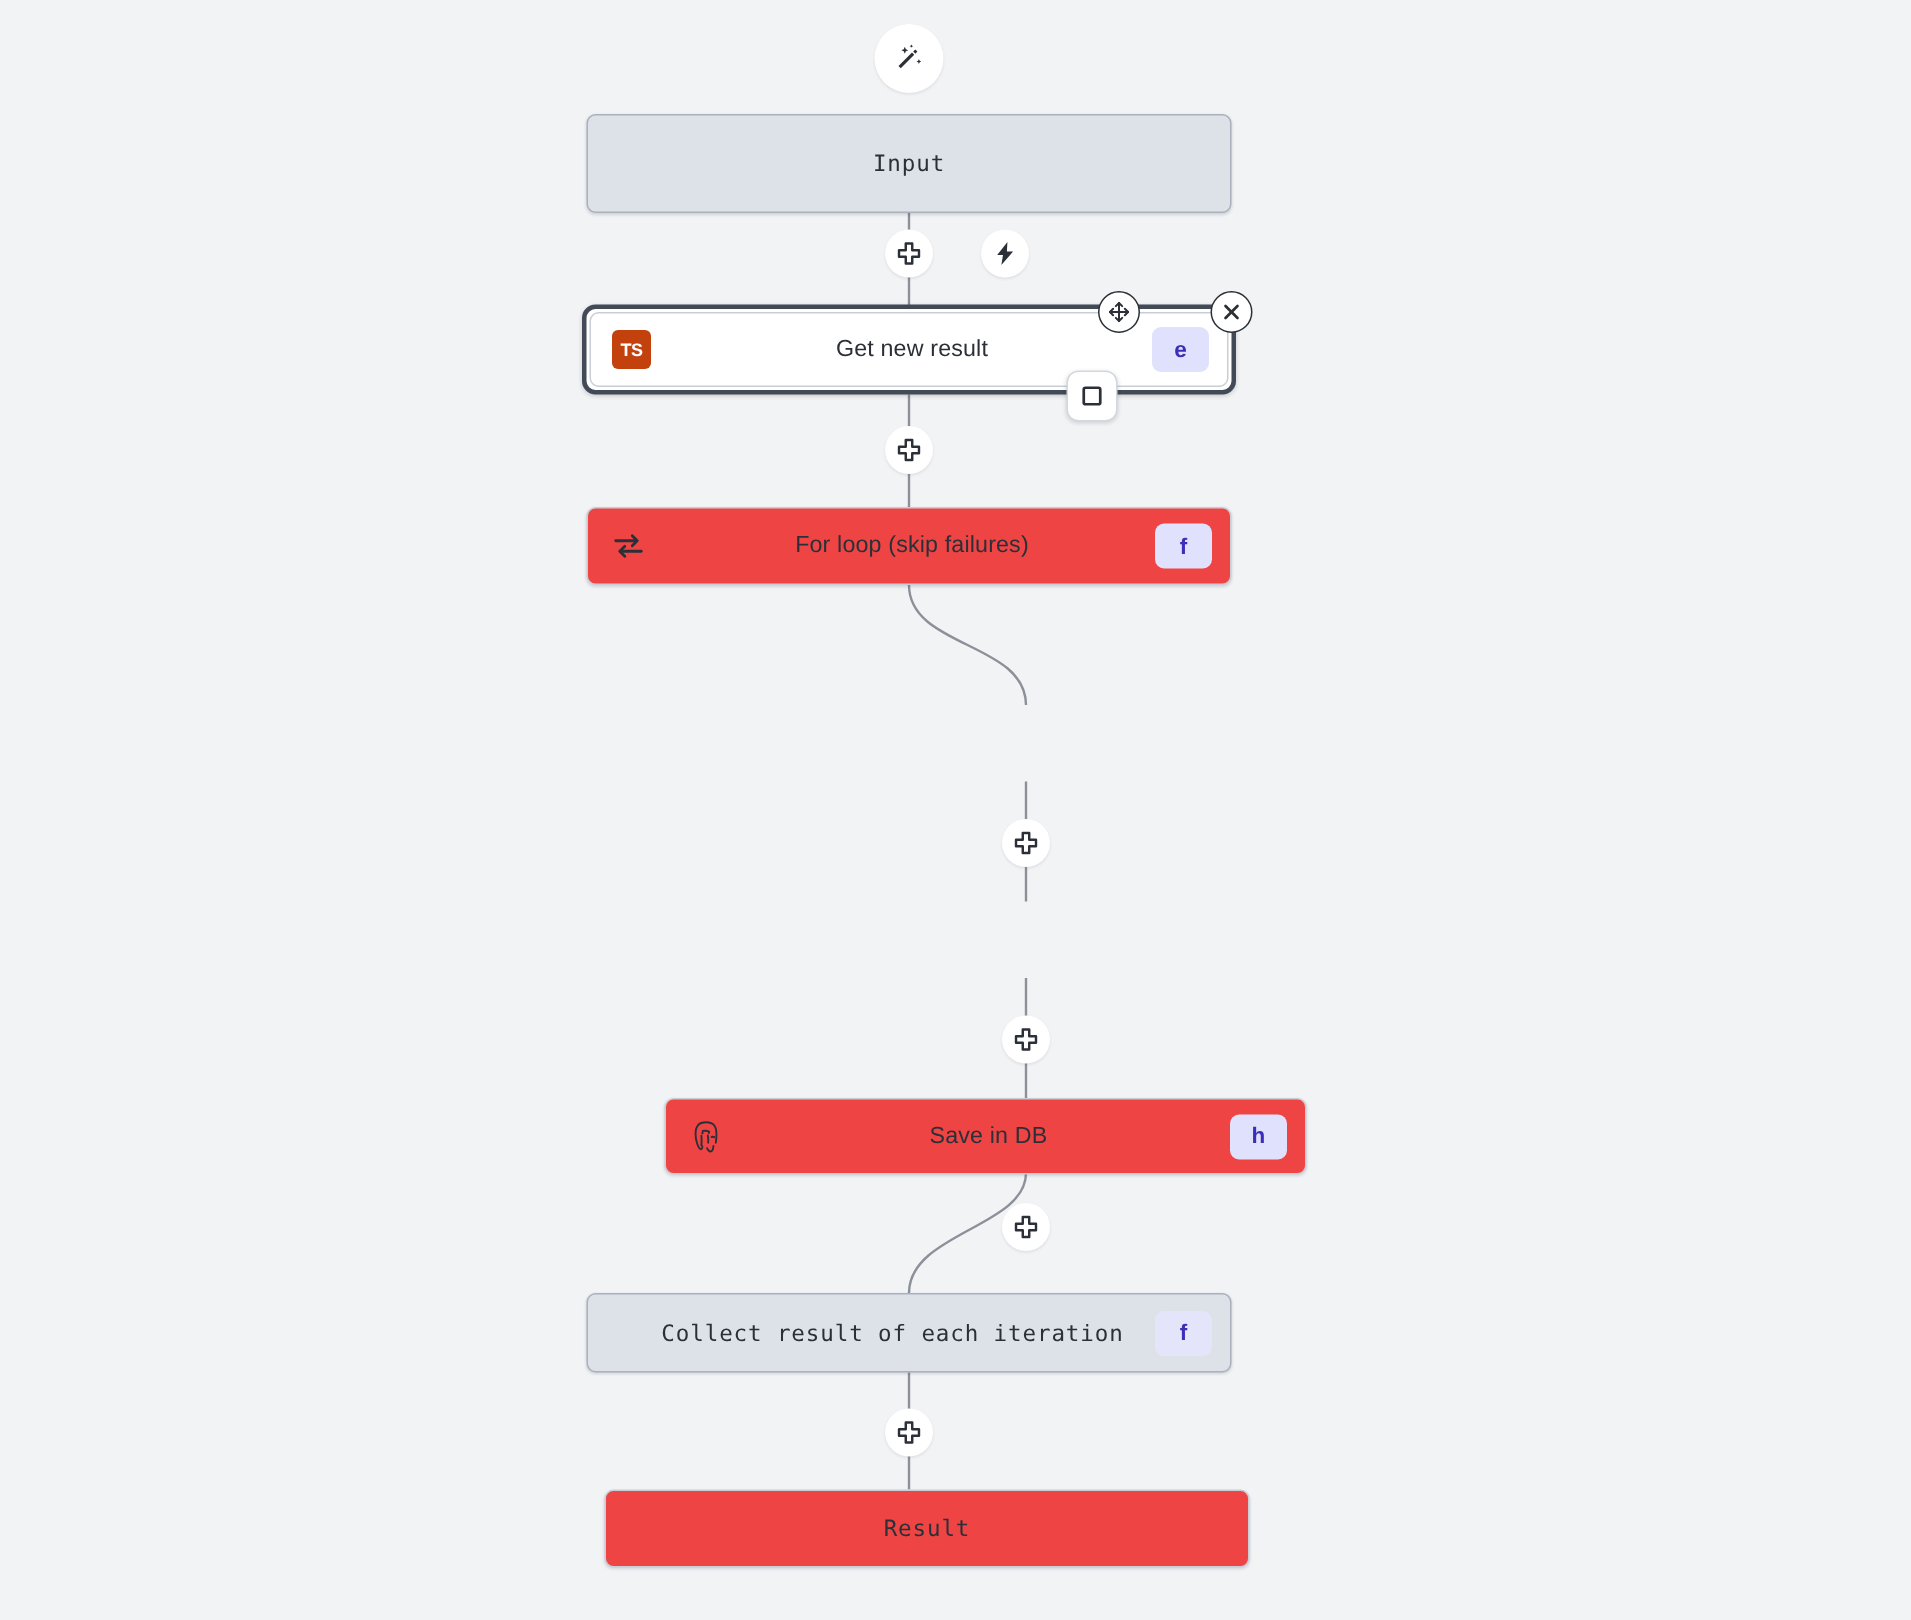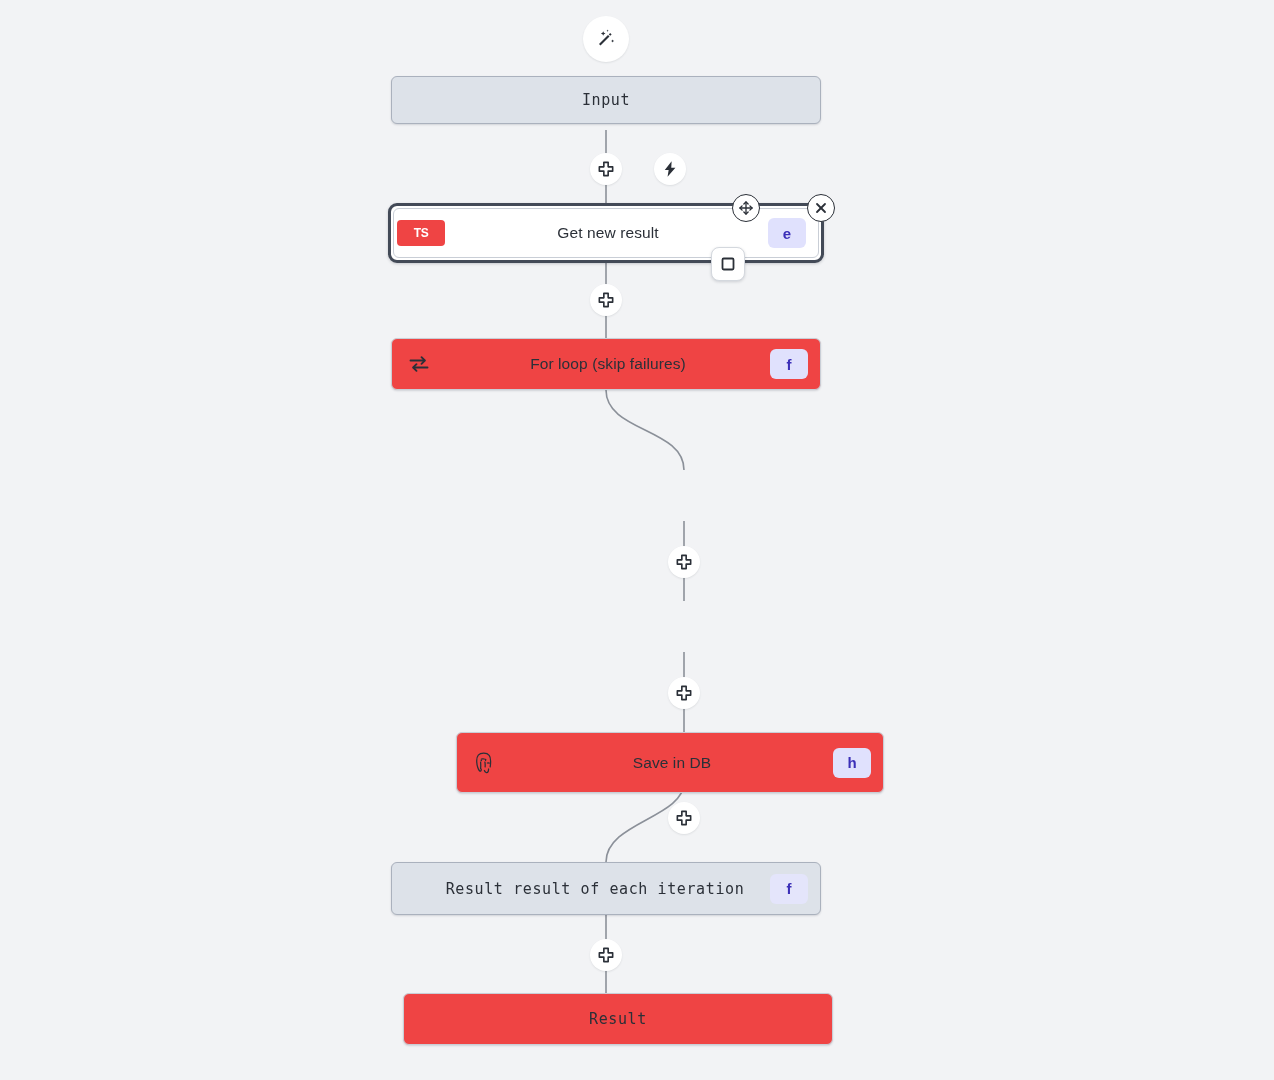--- a/index.html
+++ b/index.html
@@ -155,24 +155,24 @@
     border: 1px solid #d4d8de;
     display: flex;
     align-items: center;
     justify-content: center;
     z-index: 6;
     box-shadow: 0 1px 3px rgba(40,45,60,0.18);
   }
 
   
   .ts-icon {
-    width: 48px;
+    width: 26px;
     height: 26px;
     border-radius: 4px;
-    background: #ef4444;
+    background: #c2410c;
     color: #ffffff;
     font-family: "Liberation Sans", sans-serif;
     font-weight: bold;
     font-size: 12px;
     display: flex;
     align-items: center;
     justify-content: center;
     letter-spacing: -0.3px;
   }
   svg { display: block; }
@@ -204,21 +204,21 @@
       <svg width="24" height="24" viewBox="0 0 24 24">
         <path d="M6.5 18.5 L15.5 9.5 L14 8 L5 17 Z" fill="#2b3038"></path>
         <path d="M16.2 8.8 L17.6 7.4 L16.2 6 L14.8 7.4 Z" fill="#2b3038"></path>
         <path d="M9.2 4.2 l0.7 1.6 1.6 0.7 -1.6 0.7 -0.7 1.6 -0.7 -1.6 -1.6 -0.7 1.6 -0.7 Z" fill="#2b3038"></path>
         <path d="M18.6 12.4 l0.5 1.1 1.1 0.5 -1.1 0.5 -0.5 1.1 -0.5 -1.1 -1.1 -0.5 1.1 -0.5 Z" fill="#2b3038"></path>
         <path d="M13.6 2.6 l0.35 0.8 0.8 0.35 -0.8 0.35 -0.35 0.8 -0.35 -0.8 -0.8 -0.35 0.8 -0.35 Z" fill="#2b3038"></path>
       </svg>
     </span>
   </div>
 
-  <div class="node shaded" style="left:391px; top:76px; width:430px; height:48px;">
+  <div class="node shaded" style="left:391px; top:76px; width:430px; height:66px;">
     <div class="spacer-right"></div>
     <div class="label mono">Input</div>
     <div class="spacer-right"></div>
   </div>
 
   <div class="circle-btn" style="left:590px; top:153px;">
     <span>
       <svg width="18" height="18" viewBox="0 0 20 20">
         <path d="M7.6 2.6 h4.8 v5 h5 v4.8 h-5 v5 h-4.8 v-5 h-5 V7.6 h5 Z" fill="none" stroke="#2b3038" stroke-width="1.8" stroke-linejoin="round"></path>
       </svg>
@@ -313,21 +313,21 @@
 
 
   <div class="circle-btn" style="left:668px; top:677px;">
     <span>
       <svg width="18" height="18" viewBox="0 0 20 20">
         <path d="M7.6 2.6 h4.8 v5 h5 v4.8 h-5 v5 h-4.8 v-5 h-5 V7.6 h5 Z" fill="none" stroke="#2b3038" stroke-width="1.8" stroke-linejoin="round"></path>
       </svg>
     </span>
   </div>
 
-  <div class="node plain" style="left:456px; top:732px; width:428px; height:61px;">
+  <div class="node plain" style="left:443px; top:732px; width:428px; height:51px;">
     <div class="icon-slot">
       <span>
         <svg width="26" height="26" viewBox="0 0 26 26">
           <g fill="none" stroke="#2b3038" stroke-width="1.25" stroke-linecap="round" stroke-linejoin="round">
             <path d="M19.2 16.8 c0.5 -3.2 0.4 -3.7 0.4 -5.9 c0 -2.3 -0.4 -4.3 -1.4 -5.6
                      c-1.2 -1.5 -3.2 -2.1 -5.5 -2.1 c-2.3 0 -4.2 0.6 -5.4 2 c-1.1 1.3 -1.6 3.3 -1.6 5.6
                      c0 2.2 0.3 4.2 1 6.4 c0.4 1.3 1 2.6 1.6 3.3 c0.5 0.6 1.1 0.7 1.5 0.4
                      c0.4 -0.3 0.5 -1 0.4 -1.8"></path>
             <path d="M13.4 20.5 c0.3 0.9 0.9 1.7 1.7 2 c0.8 0.3 1.6 -0.1 2 -0.9
                      c0.3 -0.6 0.4 -1.5 0.5 -2.6"></path>
@@ -347,21 +347,21 @@
 
   <div class="circle-btn" style="left:668px; top:802px;">
     <span>
       <svg width="18" height="18" viewBox="0 0 20 20">
         <path d="M7.6 2.6 h4.8 v5 h5 v4.8 h-5 v5 h-4.8 v-5 h-5 V7.6 h5 Z" fill="none" stroke="#2b3038" stroke-width="1.8" stroke-linejoin="round"></path>
       </svg>
     </span>
   </div>
 
   <div class="node shaded" style="left:391px; top:862px; width:430px; height:53px;">
-    <div class="label mono" style="padding-left:28px;">Result result of each iteration</div>
+    <div class="label mono" style="padding-left:28px;">Collect result of each iteration</div>
     <div class="badge flat" style="background:#e4e5fb;">f</div>
   </div>
 
   <div class="circle-btn" style="left:590px; top:939px;">
     <span>
       <svg width="18" height="18" viewBox="0 0 20 20">
         <path d="M7.6 2.6 h4.8 v5 h5 v4.8 h-5 v5 h-4.8 v-5 h-5 V7.6 h5 Z" fill="none" stroke="#2b3038" stroke-width="1.8" stroke-linejoin="round"></path>
       </svg>
     </span>
   </div>

